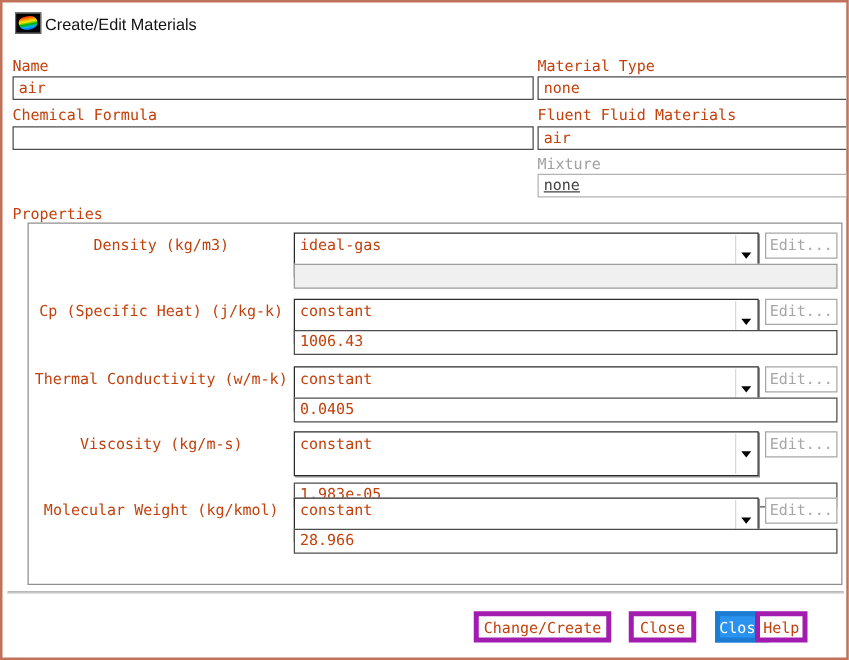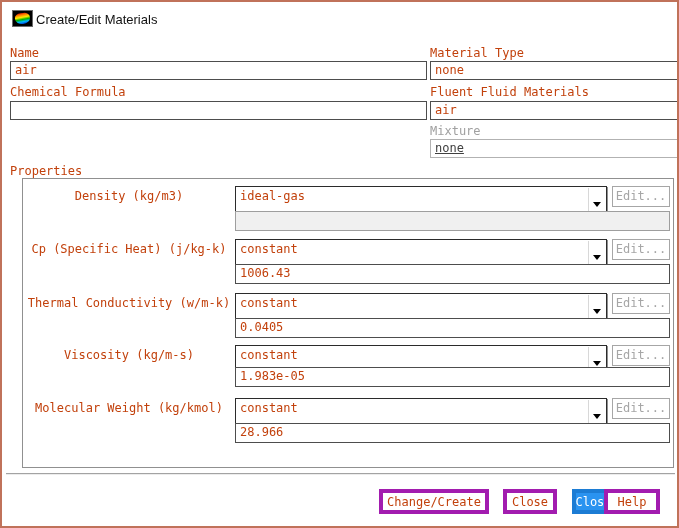--- a/index.html
+++ b/index.html
@@ -88,29 +88,29 @@
 <div class="input mono" style="left:233px;top:316px;width:435px;height:20px">0.0405</div>
 
 <div class="rowlabel mono" style="top:346px">Viscosity (kg/m-s)</div>
 <div class="combo mono" style="left:233px;top:343px;width:372px">
   <span>constant</span>
   <div class="combo-arrow">
       <div class="tri"></div>
     </div>
 </div>
 <div class="editbtn mono" style="left:610px;top:343px">Edit...</div>
-<div class="input mono" style="left:233px;top:365px;width:435px;height:20px">1.983e-05</div>
+<div class="input mono" style="left:233px;top:384px;width:435px;height:20px">1.983e-05</div>
 
 <div class="rowlabel mono" style="top:399px">Molecular Weight (kg/kmol)</div>
 <div class="combo mono" style="left:233px;top:396px;width:372px">
   <span>constant</span>
   <div class="combo-arrow">
       <div class="tri"></div>
     </div>
 </div>
 <div class="editbtn mono" style="left:610px;top:396px">Edit...</div>
 <div class="input mono" style="left:233px;top:421px;width:435px;height:20px">28.966</div>
 
 <div class="separator" style="left:4px;top:471px;width:669px"></div>
 <div class="btn mono" style="left:377px;top:487px;width:110px">Change/Create</div>
 <div class="btn mono" style="left:501px;top:487px;width:54px">Close</div>
 <div class="btn mono primary" style="left:570px;top:487px;width:43px">Close</div>
-<div class="btn mono" style="left:602px;top:487px;width:56px">Help</div>
+<div class="btn mono" style="left:602px;top:487px;width:42px">Help</div>
 
 </body></html>

